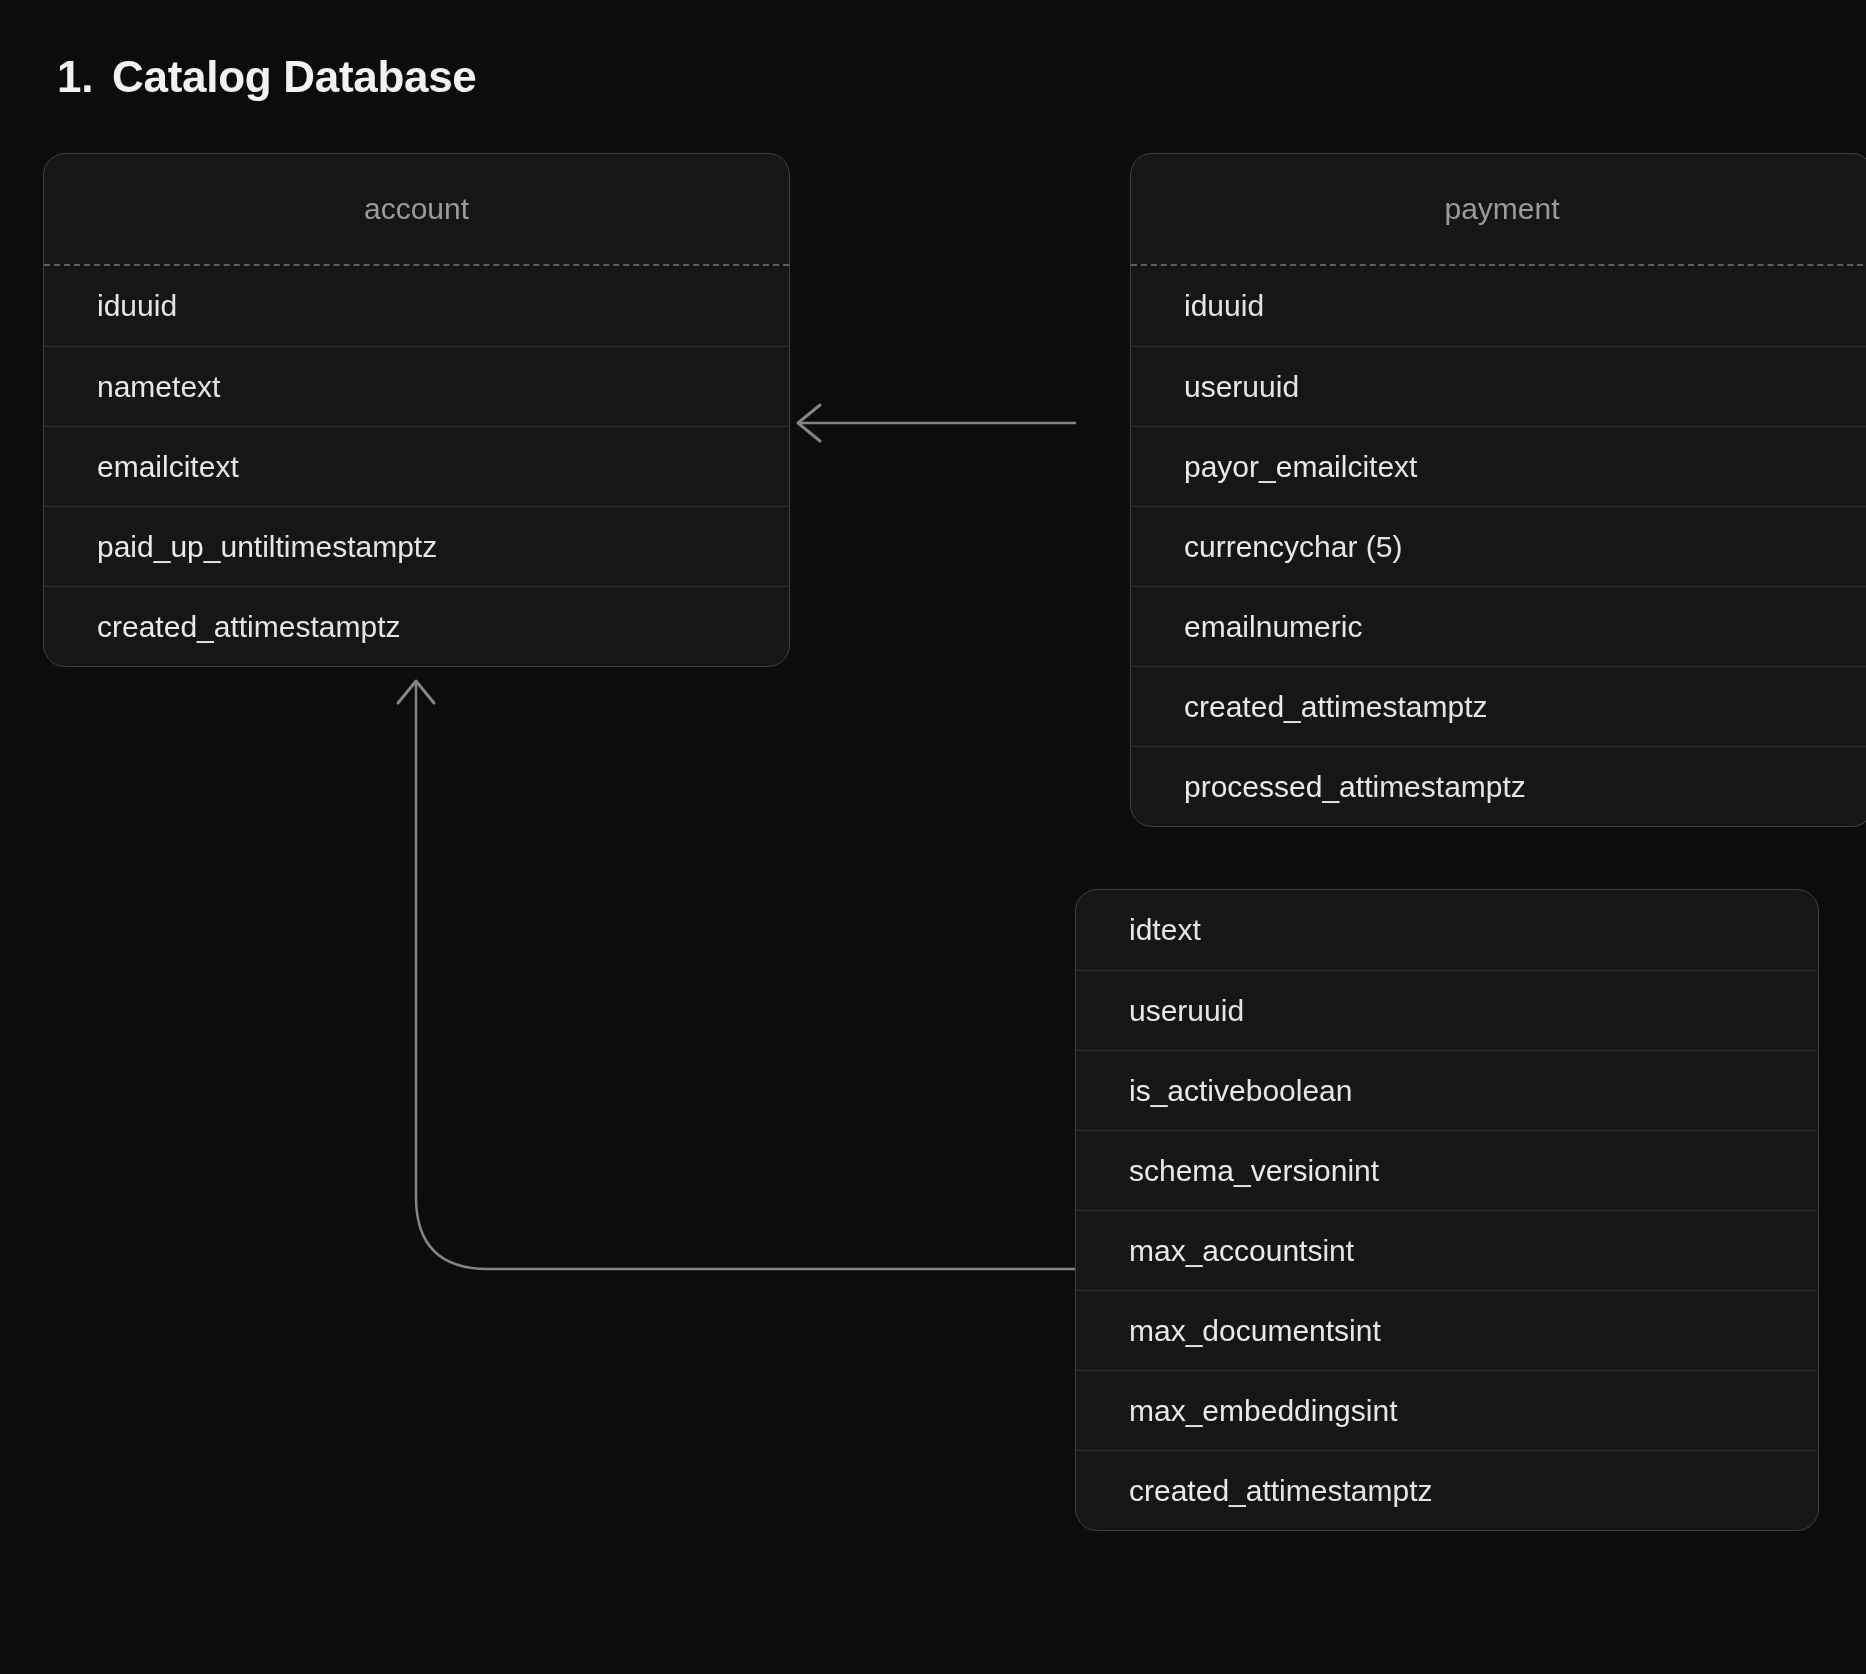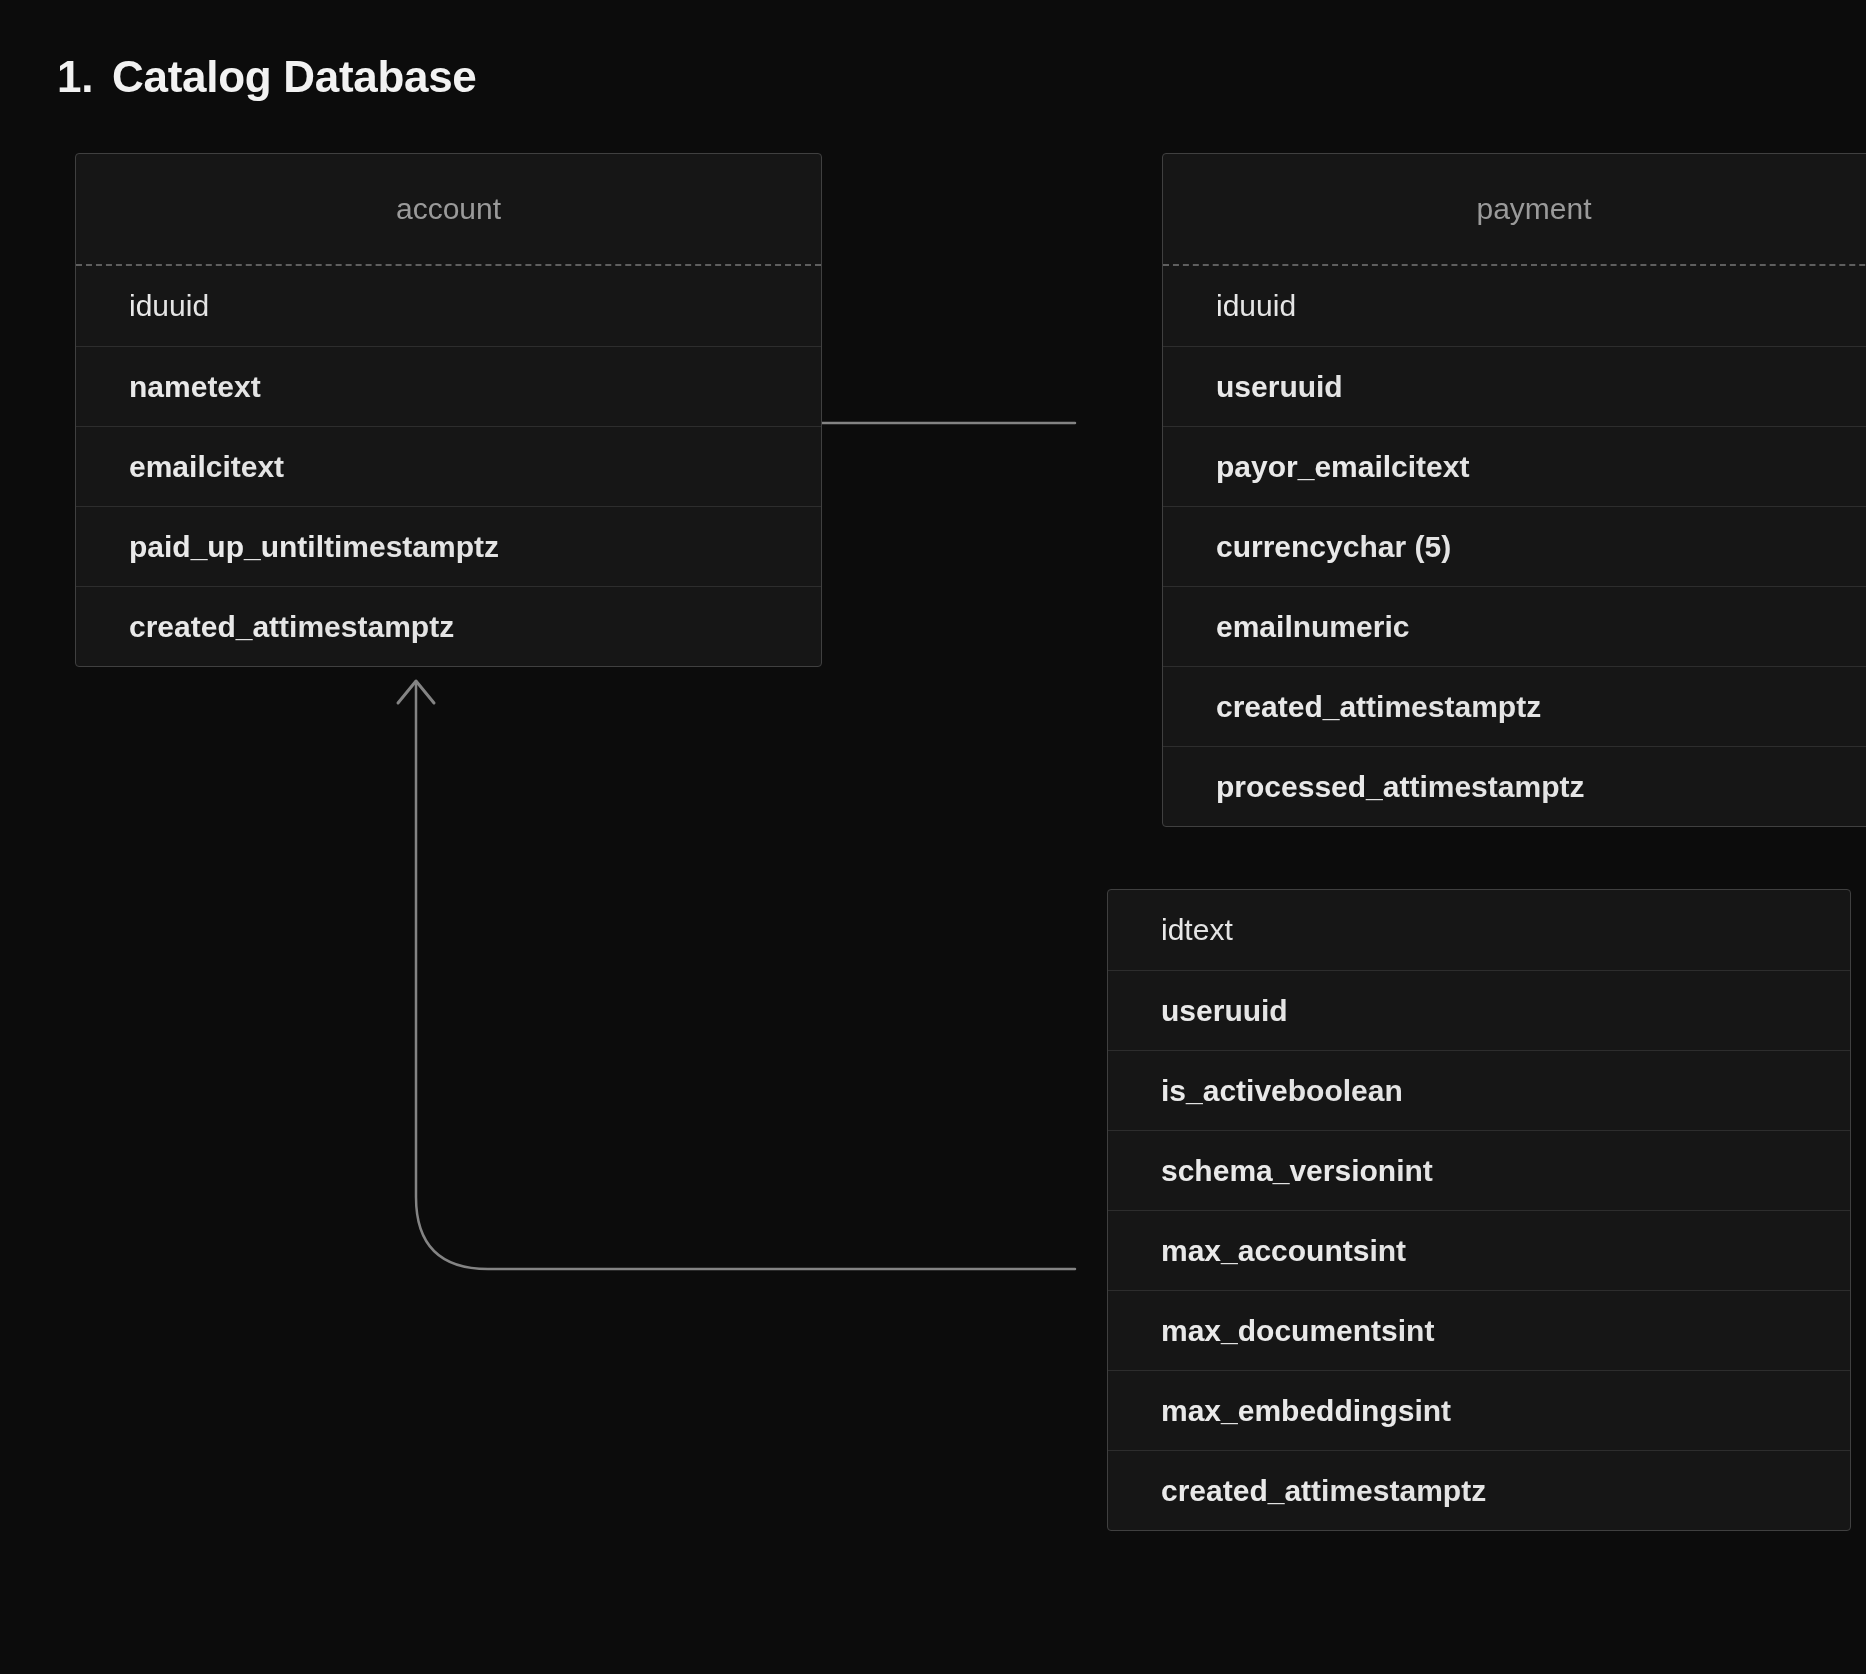--- a/index.html
+++ b/index.html
@@ -35,23 +35,22 @@
     top: 0;
     width: 1866px;
     height: 1674px;
     pointer-events: none;
   }
   .table-card {
     position: absolute;
     box-sizing: border-box;
     background: var(--card-bg, #161616);
     border: 1.5px solid var(--card-border, #404040);
-    border-radius: 4px;
+    border-radius: 22px;
     overflow: hidden;
-    margin-left: 32px;
   }
   .table-header {
     box-sizing: border-box;
     height: 112px;
     display: flex;
     align-items: center;
     justify-content: center;
     font-size: 30px;
     color: var(--header-text, #9a9a9a);
     border-bottom: 2px dashed var(--dashed-divider, #5f5f5f);
@@ -59,21 +58,20 @@
   .table-row {
     box-sizing: border-box;
     height: 80px;
     display: flex;
     align-items: center;
     padding: 0 50px 0 53px;
     font-size: 30px;
   }
   .table-row + .table-row {
     border-top: 1.5px solid var(--row-divider, #2d2d2d);
-    font-weight: bold;
   }
   .field-name { color: var(--field-text, #e9e9e9); }
   .field-type { color: var(--type-text, #e4e4e4); }
 </style>
 </head>
 <body>
 
 <div id="canvas" style="--background: #0c0c0c; --card-bg: #161616; --card-border: #404040; --row-divider: #2d2d2d; --dashed-divider: #5f5f5f; --header-text: #9a9a9a; --field-text: #e9e9e9; --type-text: #e4e4e4; --connector: #848484; --title-text: #f2f2f2;">
   <h1 class="page-title">
     <span>1.</span>

